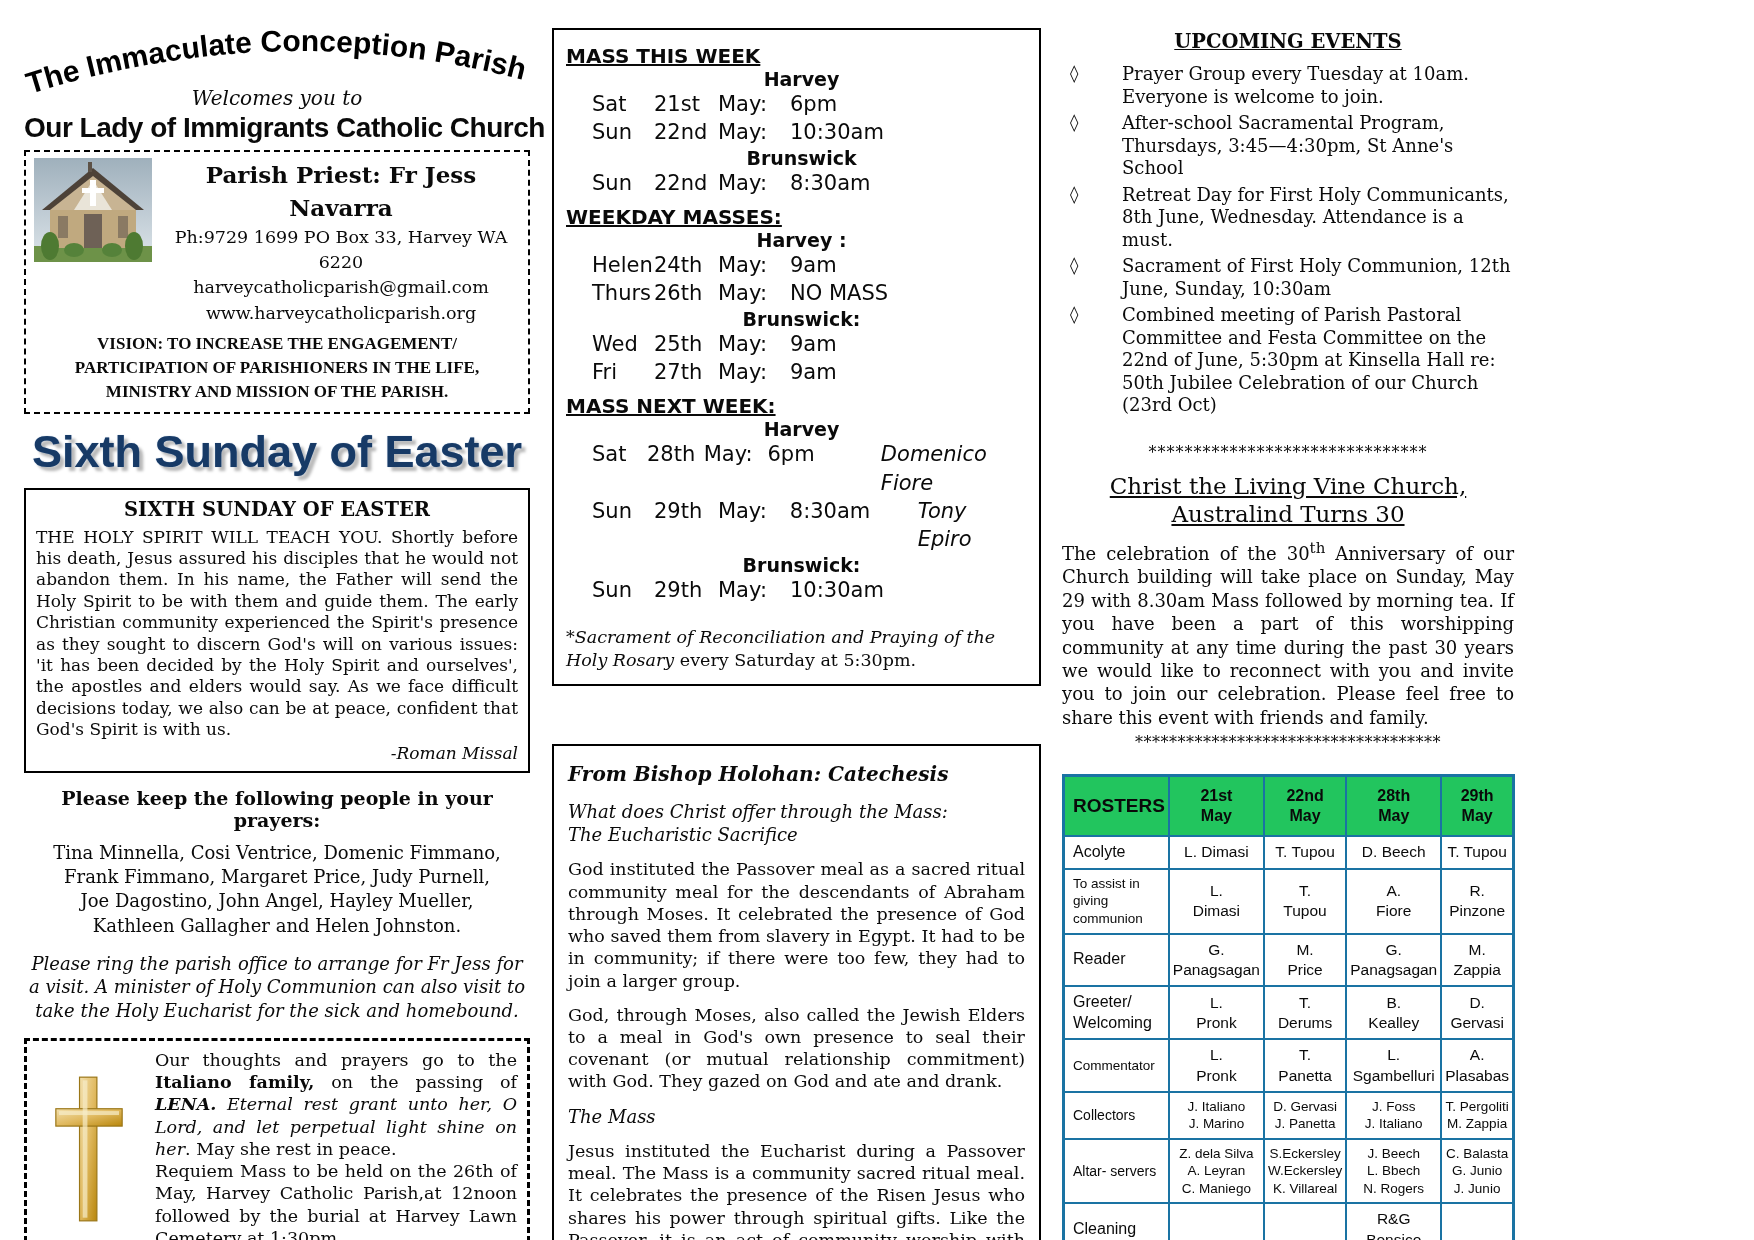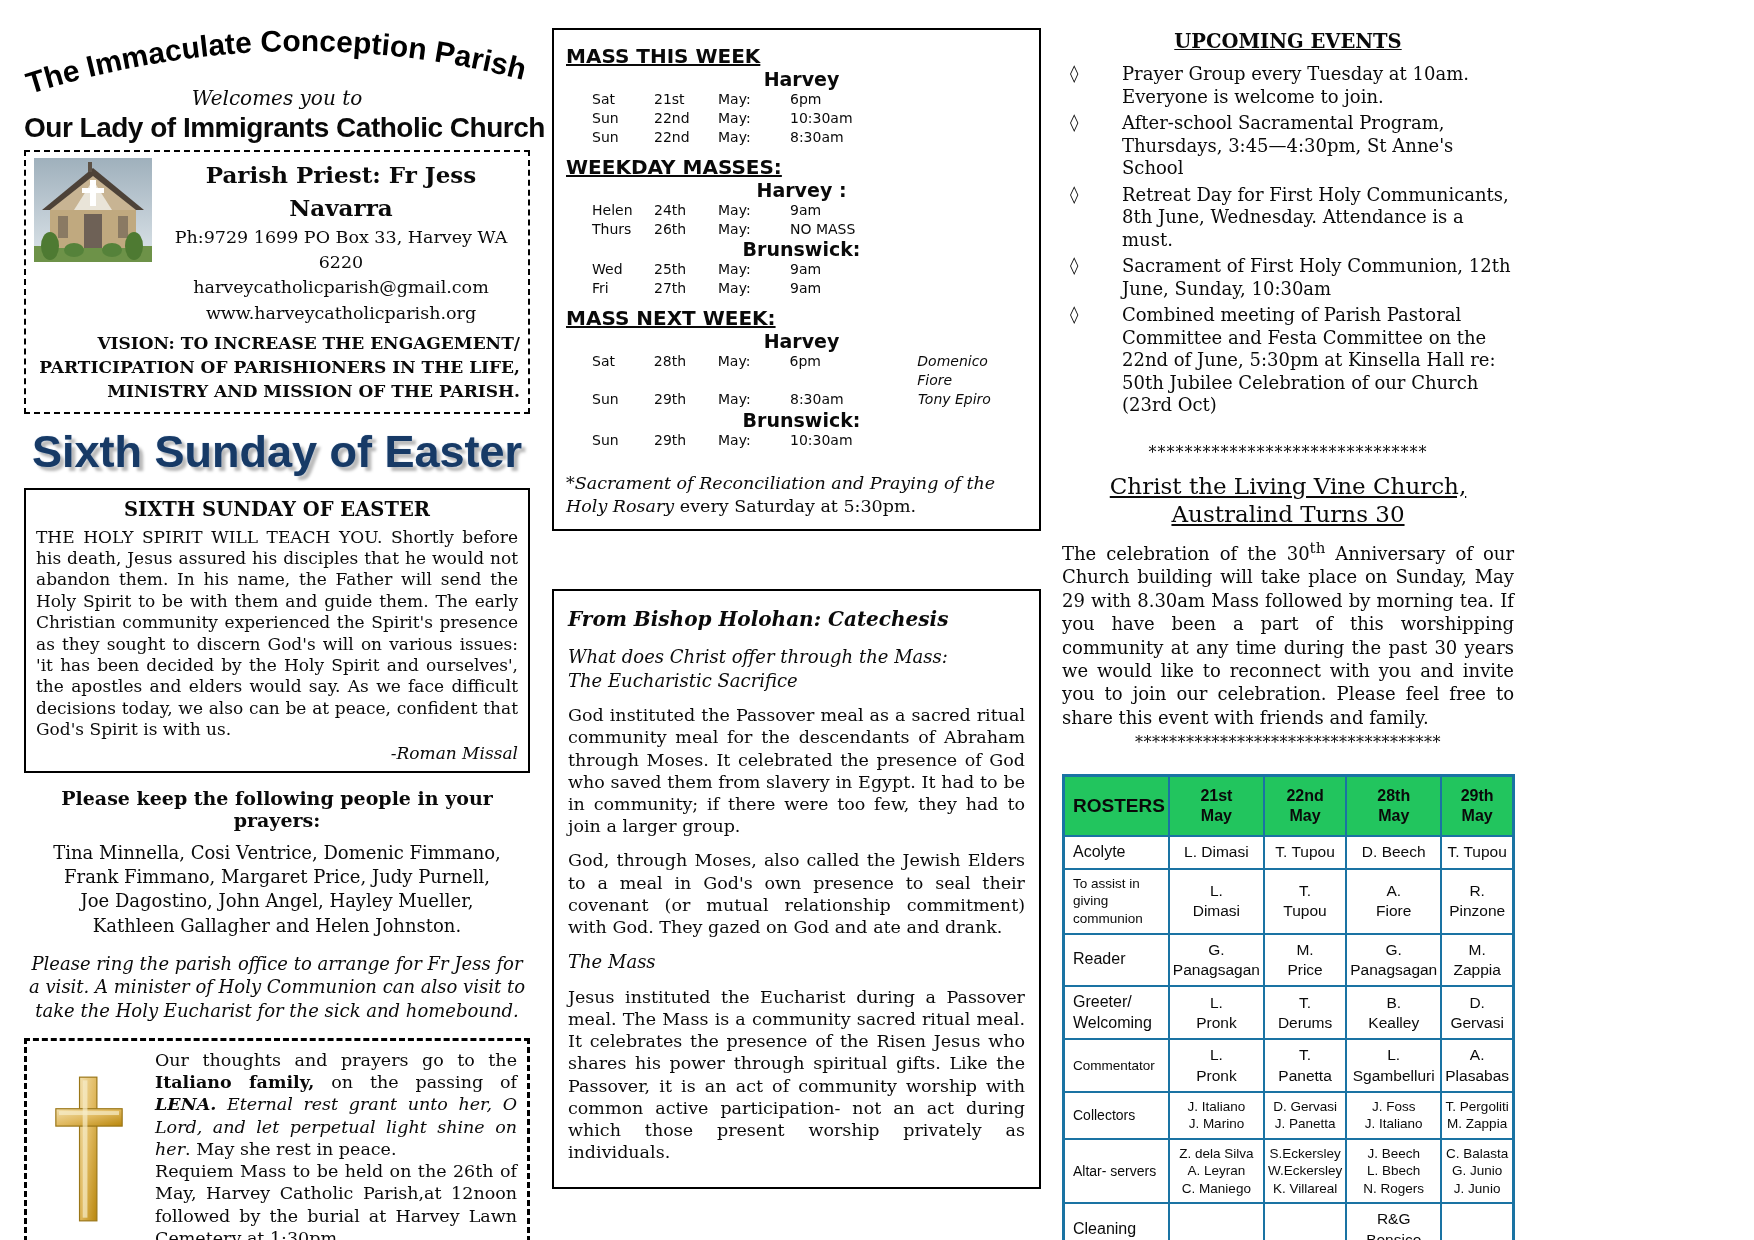--- a/index.html
+++ b/index.html
@@ -13,42 +13,42 @@
   
   .arch-wrap{width:506px;height:88px;margin-top:14px;}
   .welcome{font-style:italic;text-align:center;font-size:20px;margin-top:-16px;}
   .church-name{font-family:"Liberation Sans",sans-serif;font-weight:bold;font-size:28px;
                text-align:center;letter-spacing:-0.5px;margin-top:2px;white-space:nowrap;}
   .parish-box{border:2px dashed #000;margin-top:6px;padding:6px 8px 8px 8px;}
   .parish-top{display:flex;gap:10px;}
   .church-photo{flex:0 0 118px;}
   .parish-info{flex:1;text-align:center;font-size:17.5px;line-height:1.45;}
   .priest-line{font-weight:bold;font-size:23px;}
-  .vision{font-weight:bold;text-align:right;font-size:17px;line-height:1.4;margin-top:6px;}
+  .vision{font-weight:bold;text-align:center;font-size:17px;line-height:1.4;margin-top:6px;font-family:Liberation Serif, serif;}
   .banner{font-family:"Liberation Sans",sans-serif;font-weight:bold;font-size:45px;
           text-align:center;color:#173a66;margin-top:12px;letter-spacing:0px;
           text-shadow:0 0 1px #8fa8c8, 4px 4px 3px #b9b9b9;}
   .gospel-box{border:2px solid #000;margin-top:10px;padding:8px 10px;}
   .gospel-title{font-weight:bold;text-align:center;font-size:19.5px;margin-bottom:6px;}
   .gospel-body{font-size:17px;text-align:justify;line-height:1.26;}
   .gospel-attr{font-style:italic;text-align:right;font-size:17px;margin-top:2px;}
   .pray-head{font-weight:bold;text-align:center;font-size:19px;margin-top:14px;}
   .pray-names{text-align:center;font-size:18px;line-height:1.35;margin-top:10px;}
   .pray-note{font-style:italic;text-align:center;font-size:18px;line-height:1.3;margin-top:14px;}
   .condolence{border:3px dashed #000;margin-top:16px;padding:8px 10px;display:flex;gap:14px;}
   .cross-cell{flex:0 0 104px;display:flex;align-items:center;justify-content:center;}
   .condolence-text{flex:1;font-size:17.5px;text-align:justify;line-height:1.27;}
   .stars{text-align:center;font-size:17px;margin-top:16px;letter-spacing:1px;}
 
   
   .mass-box{border:2px solid #000;margin-top:28px;padding:6px 12px 12px 12px;
             font-family:"DejaVu Sans",sans-serif;}
   .mass-heading{font-weight:bold;font-size:20px;text-decoration:underline;margin-top:8px;}
   .mass-place{font-weight:bold;font-size:19px;padding-left:10px;text-align:center;}
-  .mass-row{display:flex;font-size:14px;padding-left:26px;line-height:1.35;}
+  .mass-row{display:flex;font-size:21px;padding-left:26px;line-height:1.35;}
   .m-day{width:62px;}
   .m-date{width:64px;}
   .m-month{width:72px;}
   .m-time{width:128px;}
   .m-int{font-style:italic;}
   .mass-note{font-family:"DejaVu Serif",serif;font-size:17.5px;margin-top:22px;line-height:1.3;}
   .mass-note .it{font-style:italic;}
   .cat-box{border:2px solid #000;margin-top:58px;padding:12px 14px;}
   .cat-title{font-weight:bold;font-style:italic;font-size:20px;margin:4px 0 14px 0;}
   .cat-italic{font-style:italic;font-size:18px;line-height:1.3;margin:12px 0;}
@@ -187,20 +187,21 @@
             <span class="m-date">21st</span>
             <span class="m-month">May:</span>
             <span class="m-time">6pm</span>
           </div>
           <div class="mass-row">
             <span class="m-day">Sun</span>
             <span class="m-date">22nd</span>
             <span class="m-month">May:</span>
             <span class="m-time">10:30am</span>
           </div>
+          <div class="mass-place">Brunswick</div>
           <div class="mass-row">
             <span class="m-day">Sun</span>
             <span class="m-date">22nd</span>
             <span class="m-month">May:</span>
             <span class="m-time">8:30am</span>
           </div>
           <div class="mass-heading">WEEKDAY MASSES:</div>
           <div class="mass-place">Harvey :</div>
           <div class="mass-row">
             <span class="m-day">Helen</span>

